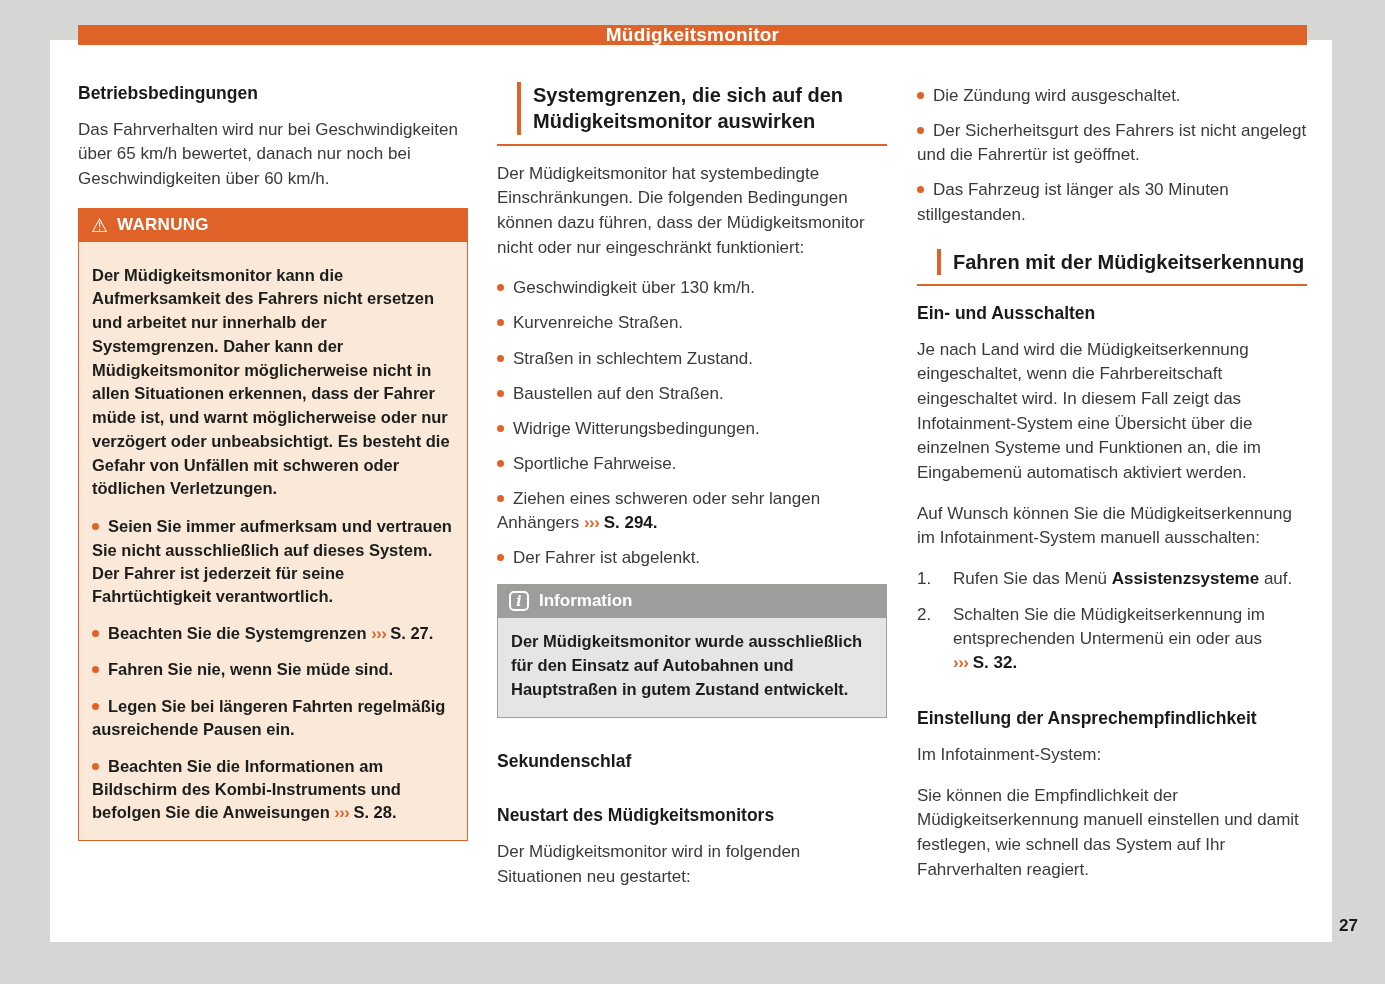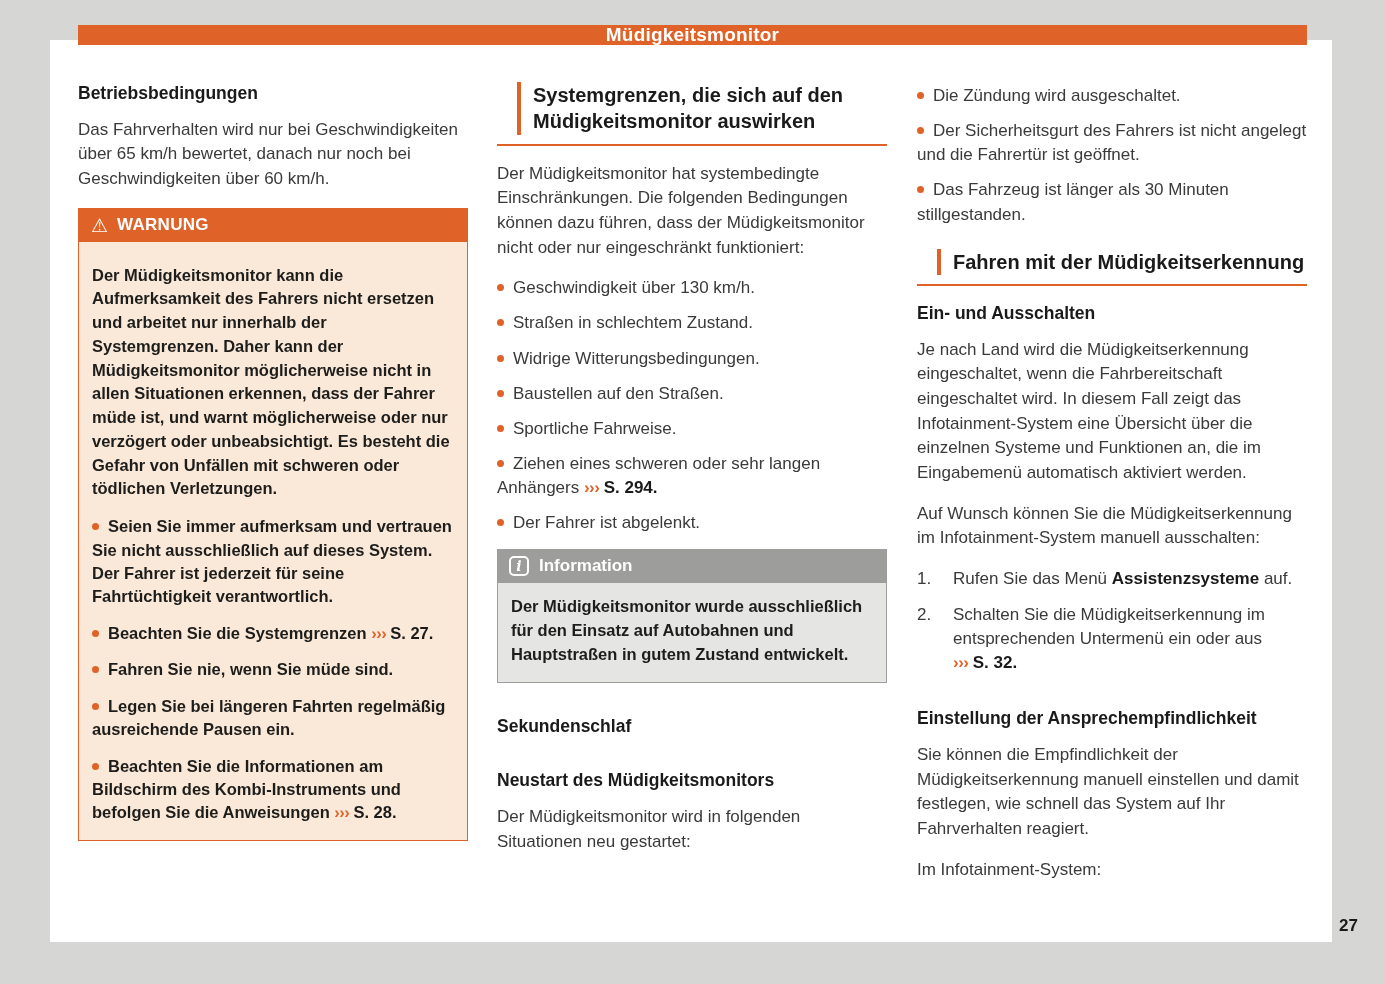--- a/index.html
+++ b/index.html
@@ -159,23 +159,24 @@
     </div>
   </div>
 
   <div class="col col2">
     <div class="section-head-wrap">
       <h2 class="section-head">Systemgrenzen, die sich auf den Müdigkeitsmonitor auswirken</h2>
     </div>
     <p class="body">Der Müdigkeitsmonitor hat systembedingte Einschränkungen. Die folgenden Bedingungen können dazu führen, dass der Müdigkeitsmonitor nicht oder nur eingeschränkt funktioniert:</p>
     <ul class="bullets">
         <li><span class="dot"></span><span class="li-body"><span class="seg">Geschwindigkeit über 130 km/h.</span></span></li>
+        <li><span class="dot"></span><span class="li-body"><span class="seg">Kurvenreiche Straßen.</span></span></li>
         <li><span class="dot"></span><span class="li-body"><span class="seg">Straßen in schlechtem Zustand.</span></span></li>
+        <li><span class="dot"></span><span class="li-body"><span class="seg">Baustellen auf den Straßen.</span></span></li>
         <li><span class="dot"></span><span class="li-body"><span class="seg">Widrige Witterungsbedingungen.</span></span></li>
-        <li><span class="dot"></span><span class="li-body"><span class="seg">Baustellen auf den Straßen.</span></span></li>
         <li><span class="dot"></span><span class="li-body"><span class="seg">Sportliche Fahrweise.</span></span></li>
         <li><span class="dot"></span><span class="li-body"><span class="seg">Ziehen eines schweren oder sehr langen Anhängers </span><span class="xref"><span class="chev">››› </span><span class="xref-text">S. 294.</span></span></span></li>
         <li><span class="dot"></span><span class="li-body"><span class="seg">Der Fahrer ist abgelenkt.</span></span></li>
       </ul>
 
     <div class="infobox">
       <div class="infohead">
         <span class="info-icon">
             <i>i</i>
           </span>
@@ -210,19 +211,19 @@
           <span class="step-num">1.</span>
           <span class="step-body"><span class="seg">Rufen Sie das Menü </span><span class="seg bold">Assistenzsysteme</span><span class="seg"> auf.</span></span>
         </li>
         <li>
           <span class="step-num">2.</span>
           <span class="step-body"><span class="seg">Schalten Sie die Müdigkeitserkennung im entsprechenden Untermenü ein oder aus </span><span class="xref"><span class="chev">››› </span><span class="xref-text">S. 32.</span></span></span>
         </li>
       </ol>
 
     <h3 class="subhead spaced">Einstellung der Ansprechempfindlichkeit</h3>
+    <p class="body">Im Infotainment-System:</p>
     <p class="body">Sie können die Empfindlichkeit der Müdigkeitserkennung manuell einstellen und damit festlegen, wie schnell das System auf Ihr Fahrverhalten reagiert.</p>
-    <p class="body">Im Infotainment-System:</p>
   </div>
 
 </div>
 
 <div class="pagenum">27</div>
 
 </body></html>

